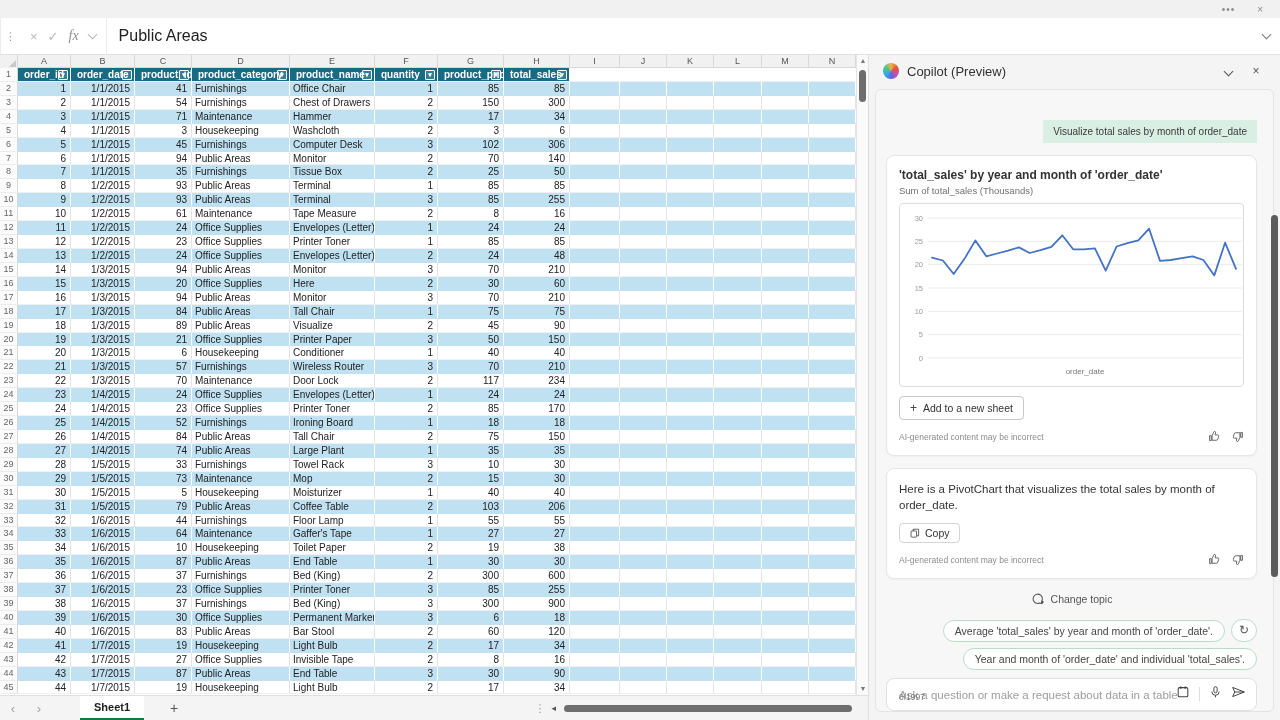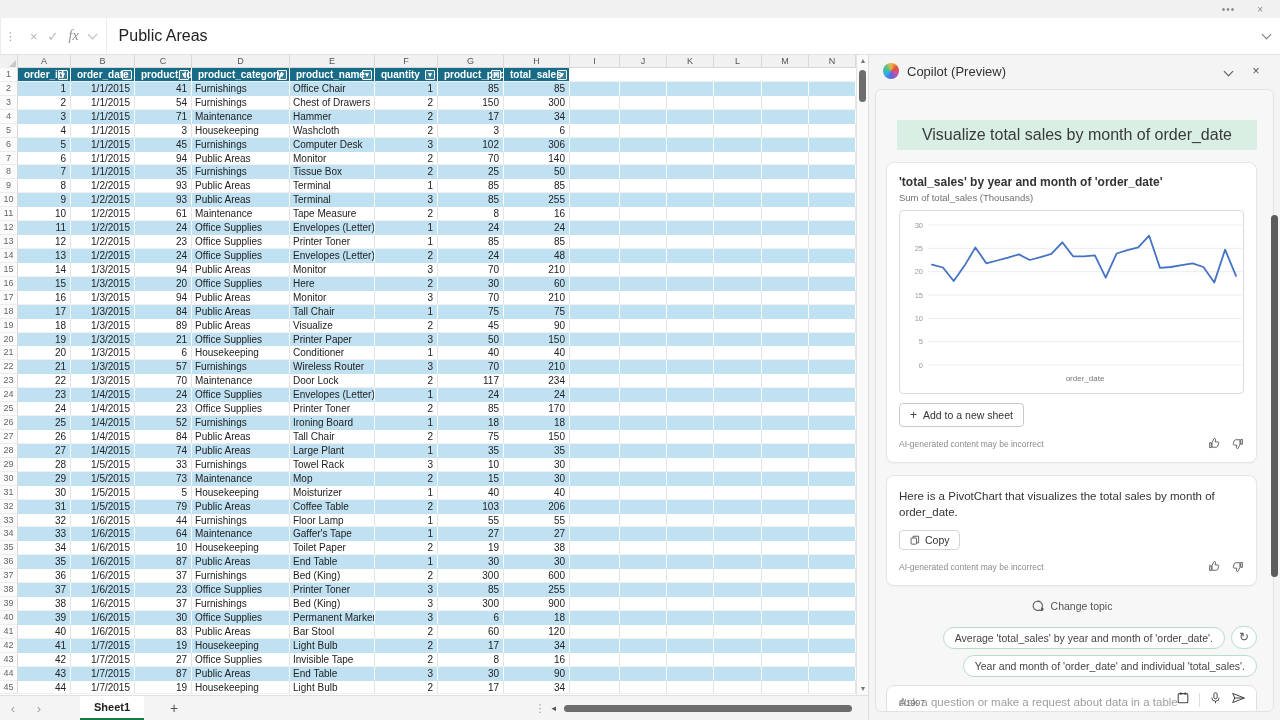--- a/index.html
+++ b/index.html
@@ -70,22 +70,22 @@
     border-left:1px solid #dedede; }
   .cp-header { height:32px; display:flex; align-items:center; padding:0 14px; gap:8px; }
   .cp-logo { width:16px; height:16px; border-radius:50%;
     background:conic-gradient(#f0b742, #e2533c, #c44fae, #5569e0, #36b0e0, #45c38f, #f0b742); }
   .cp-title { font-size:13px; color:#333; flex:1; }
   .cp-hic { color:#555; font-size:12px; width:20px; text-align:center; }
   .cp-hic .chev { border-color:#555; }
   .cp-body { position:absolute; left:6px; right:6px; top:34px; bottom:8px; background:#f7f7f7;
     border:1px solid #e3e3e3; border-radius:6px; display:flex; flex-direction:column;
     padding:30px 16px 0 10px; overflow:hidden; }
-  .user-chip { align-self:flex-end; background:var(--mint); border-radius:0; padding:6px 25px;
-    font-size:16px; color:#3a3a3a; }
+  .user-chip { align-self:flex-end; background:var(--mint); border-radius:0; padding:6px 10px;
+    font-size:10px; color:#3a3a3a; }
   .card { background:#fff; border:1px solid #e6e6e6; border-radius:8px; box-shadow:0 1px 2px rgba(0,0,0,.04);
     margin-top:12px; padding:12px; }
   .card-title { font-size:12px; font-weight:bold; color:#333; }
   .card-sub { font-size:9.5px; color:#707070; margin-top:3px; }
   .chart-box { border:1px solid #dcdcdc; border-radius:4px; margin-top:7px; padding:4px 6px 2px 4px; }
   .add-btn { display:inline-flex; align-items:center; gap:6px; margin-top:9px; border:1px solid #c9c9c9;
     border-radius:4px; background:#fff; padding:4px 10px; font-size:10.5px; color:#333; }
   .add-btn .plus { font-size:12px; color:#444; }
   .disc-row { display:flex; align-items:center; margin-top:10px; }
   .disclaimer { font-size:8.5px; color:#8b8b8b; flex:1; }

